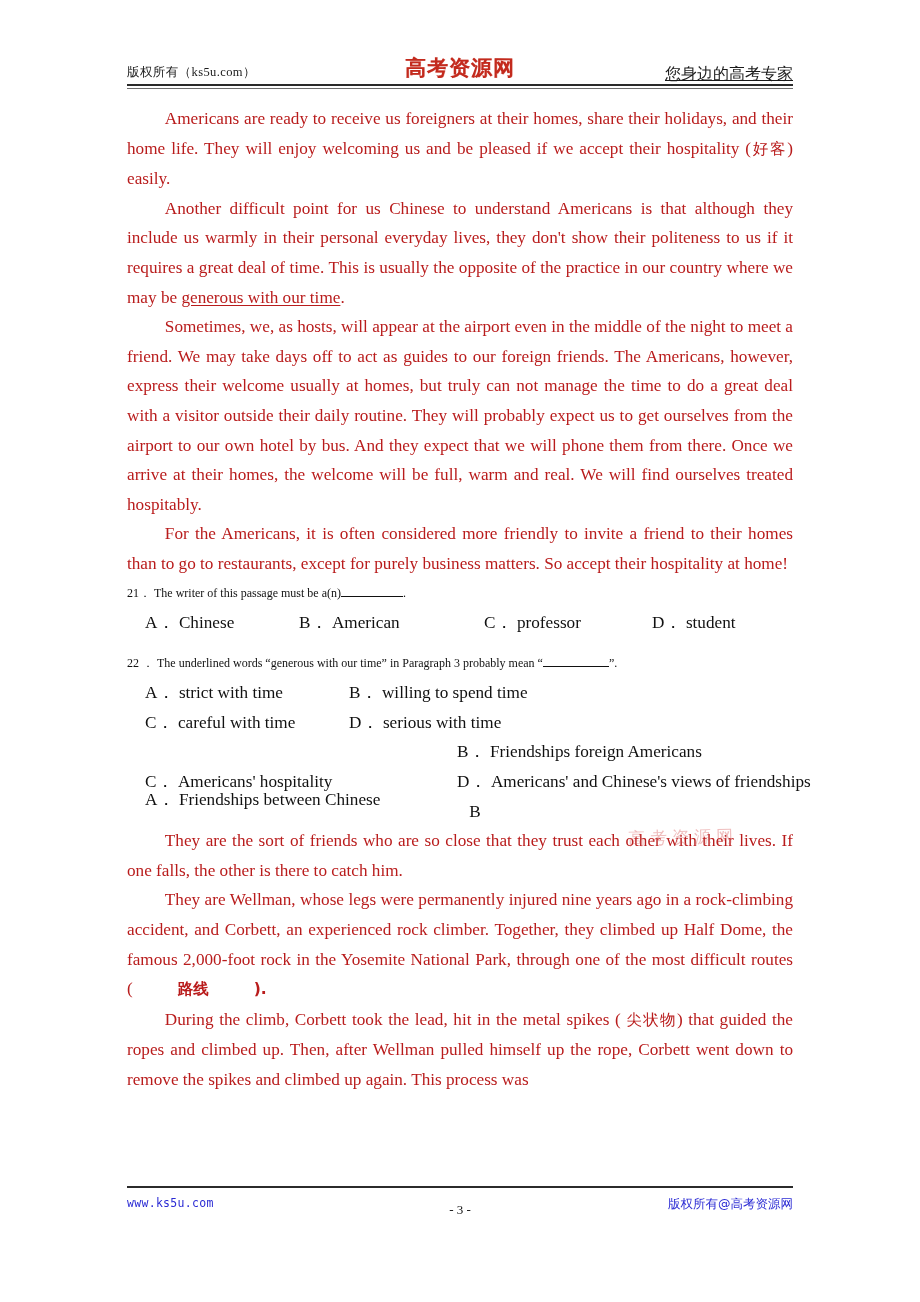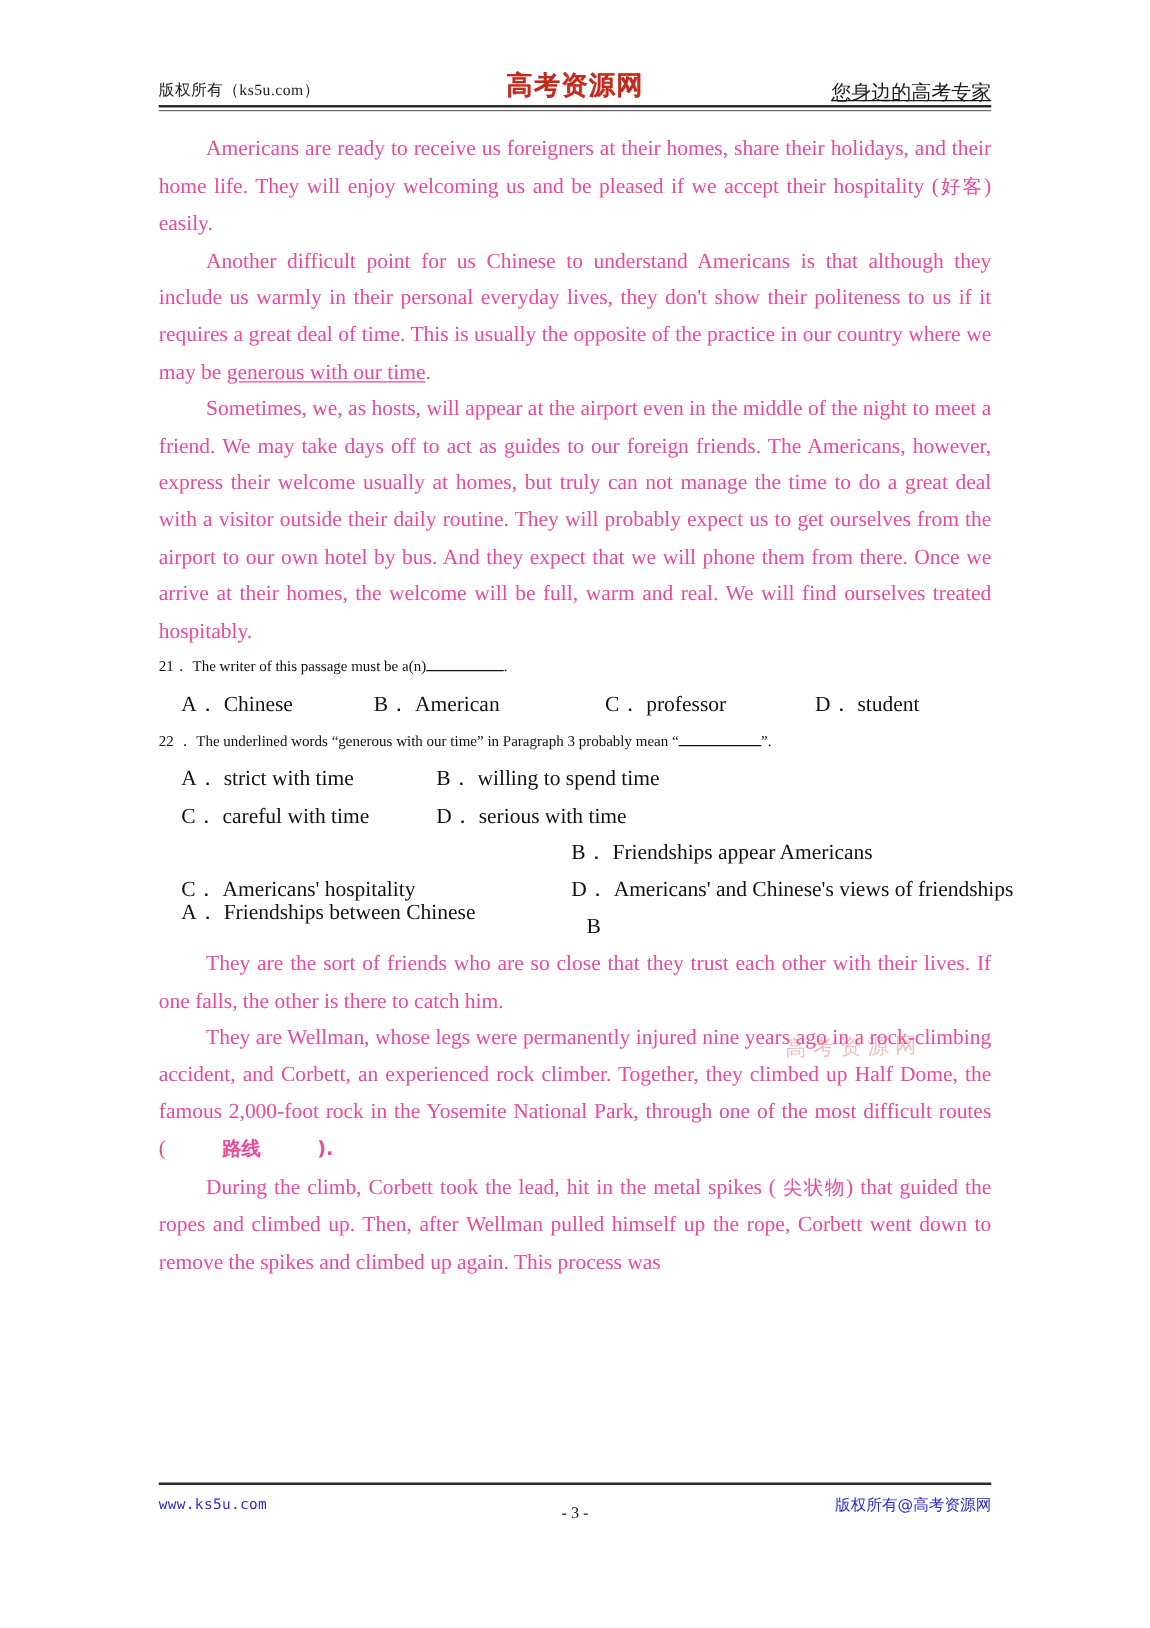--- a/index.html
+++ b/index.html
@@ -90,38 +90,39 @@
     top: 104px;
     width: 666px;
   }
   p.para {
     margin: 0;
     text-align: justify;
     text-justify: inter-word;
     font-size: 17.2px;
     line-height: 29.6px;
     text-indent: 2.2em;
-    color: #ec4899;
+    color: #b91c1c;
   }
   .cn { font-family: "DejaVu Sans", "Liberation Sans", sans-serif; font-size: 15.5px; }
   .cn-bold { font-family: "DejaVu Sans", "Liberation Sans", sans-serif; font-size: 15.5px; font-weight: bold; margin-left: 45px; }
   u.ul { text-decoration: underline; text-underline-offset: 2px; }
 
   
   .qblock { margin: 0; }
   .qstem {
     margin: 0;
     font-size: 12px;
     line-height: 29.6px;
     text-indent: 0;
     color: #111111;
   }
   .qstem.just {
     text-align: justify;
     text-justify: inter-word;
+    margin-top: 11px;
   }
   .blank {
     display: inline-block;
     border-bottom: 1px solid #111;
     height: 0.95em;
     vertical-align: baseline;
   }
   .blank-w1 { width: 62px; }
   .blank-w2 { width: 66px; }
   .blank-w3 { width: 66px; }
@@ -220,20 +221,21 @@
   <div class="hdr-rule-thin"></div>
 
   <div class="content">
 
     <p class="para"><span>Americans are ready to receive us foreigners at their homes, share their holidays, and their home life. They will enjoy welcoming us and be pleased if we accept their hospitality (</span><span class="cn">好客</span><span>) easily.</span></p>
 
     <p class="para"><span>Another difficult point for us Chinese to understand Americans is that although they include us warmly in their personal everyday lives, they don't show their politeness to us if it requires a great deal of time. This is usually the opposite of the practice in our country where we may be </span><u class="ul">generous with our time</u><span>.</span></p>
 
     <p class="para">Sometimes, we, as hosts, will appear at the airport even in the middle of the night to meet a friend. We may take days off to act as guides to our foreign friends. The Americans, however, express their welcome usually at homes, but truly can not manage the time to do a great deal with a visitor outside their daily routine. They will probably expect us to get ourselves from the airport to our own hotel by bus. And they expect that we will phone them from there. Once we arrive at their homes, the welcome will be full, warm and real. We will find ourselves treated hospitably.</p>
 
+    <p class="para">For the Americans, it is often considered more friendly to invite a friend to their homes than to go to restaurants, except for purely business matters. So accept their hospitality at home!</p>
 
     <div class="qblock">
       <p class="qstem"><span>21．</span>&nbsp;<span>The writer of this passage must be a(n)</span><span class="blank blank-w1"></span><span>.</span></p>
       <div class="opt-row" style="height:29.6px;">
         <span class="oc" style="left:18px;"><span class="opt-letter">A．</span>&nbsp;<span>Chinese</span></span>
         <span class="oc" style="left:172px;"><span class="opt-letter">B．</span>&nbsp;<span>American</span></span>
         <span class="oc" style="left:357px;"><span class="opt-letter">C．</span>&nbsp;<span>professor</span></span>
         <span class="oc" style="left:525px;"><span class="opt-letter">D．</span>&nbsp;<span>student</span></span>
       </div>
     </div>
@@ -246,21 +248,21 @@
       </div>
       <div class="opt-row" style="height:29.6px;">
         <span class="oc" style="left:18px;"><span class="opt-letter">C．</span>&nbsp;<span>careful with time</span></span>
         <span class="oc" style="left:222px;"><span class="opt-letter">D．</span>&nbsp;<span>serious with time</span></span>
       </div>
     </div>
 
     <div class="qblock">
       <div class="opt-row" style="height:29.6px;">
         <span class="oc" style="left:18px;margin-top:48px;"><span class="opt-letter">A．</span>&nbsp;<span>Friendships between Chinese</span></span>
-        <span class="oc" style="left:330px;"><span class="opt-letter">B．</span>&nbsp;<span>Friendships appear Americans</span></span>
+        <span class="oc" style="left:330px;"><span class="opt-letter">B．</span>&nbsp;<span>Friendships foreign Americans</span></span>
       </div>
       <div class="opt-row" style="height:29.6px;">
         <span class="oc" style="left:18px;"><span class="opt-letter">C．</span>&nbsp;<span>Americans' hospitality</span></span>
         <span class="oc" style="left:330px;"><span class="opt-letter">D．</span>&nbsp;<span>Americans' and Chinese's views of friendships</span></span>
       </div>
     </div>
 
     <div class="section-letter">B</div>
 
     <p class="para">They are the sort of friends who are so close that they trust each other with their lives. If one falls, the other is there to catch him.</p>

